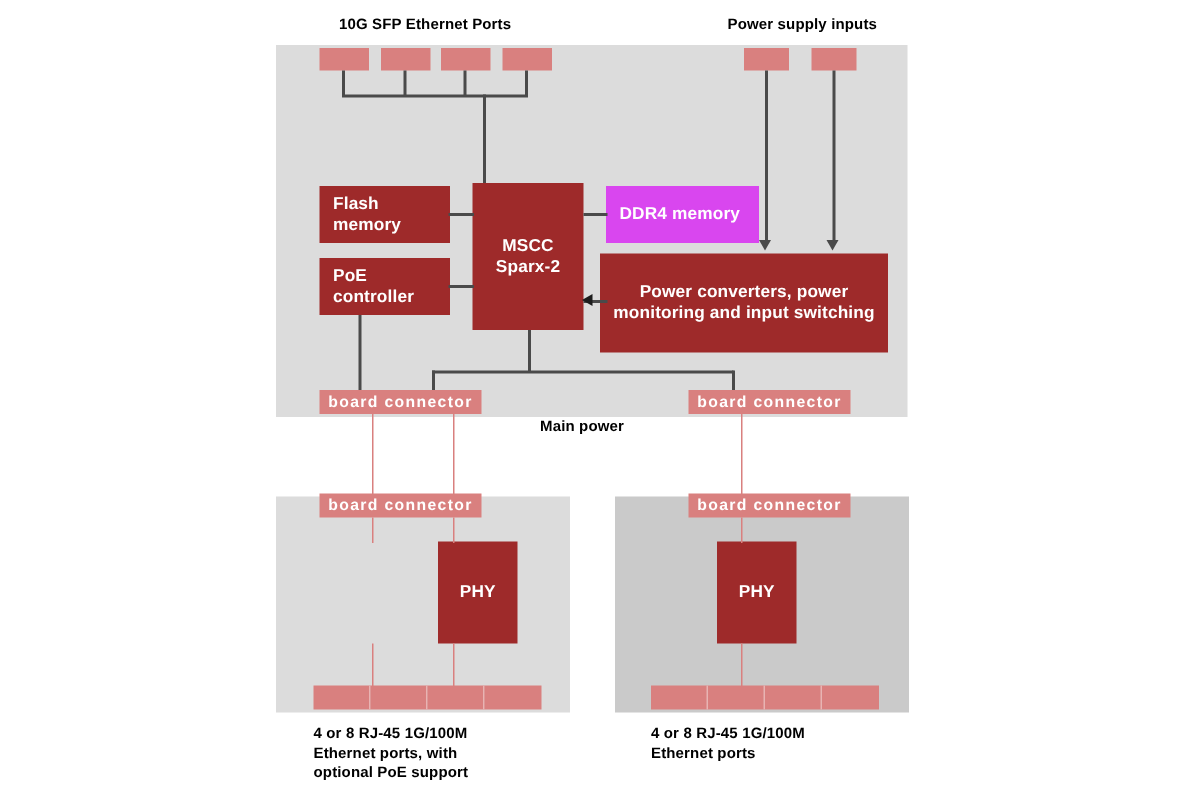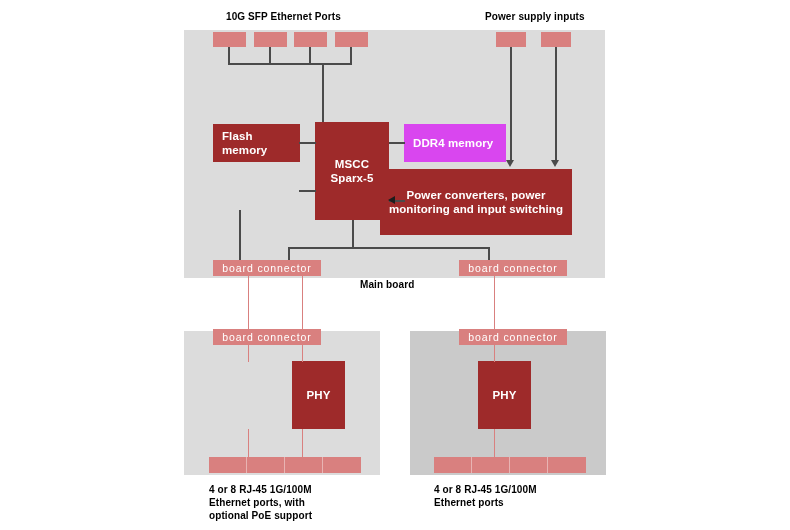--- a/index.html
+++ b/index.html
@@ -34,21 +34,21 @@
     letter-spacing:.1px;
   }
   .block.left-al{justify-content:flex-start;text-align:left;padding-left:9px;}
 
   
   .conn{
     position:absolute;
     background:#d9807f;
     color:#ffffff;
     font-size:10.5px;
-    font-weight:normal;
+    font-weight:bold;
     display:flex;align-items:center;justify-content:center;
     letter-spacing:.9px;
     box-sizing:border-box;
     white-space:nowrap;
   }
 
   
   .port{position:absolute;background:#d9807f;}
   .portstrip{position:absolute;display:flex;}
   .portstrip .seg{
@@ -117,46 +117,47 @@
   <div class="port" style="left: 541px; top: 32px; width: 30px; height: 15px; background: rgb(217, 128, 127);"></div>
 
   <div class="w wv" style="left: 510px; top: 47px; height: 115px; background: rgb(74, 74, 74);"></div>
   <div class="arrowdown" style="left:506px;top:160px;"></div>
   <div class="w wv" style="left: 555px; top: 47px; height: 115px; background: rgb(74, 74, 74);"></div>
   <div class="arrowdown" style="left:551px;top:160px;"></div>
 
   <div class="block left-al" style="left: 213px; top: 124px; width: 87px; height: 38px; background: rgb(158, 42, 42); color: rgb(255, 255, 255);">Flash memory</div>
 
   <div class="block" style="left: 315px; top: 122px; width: 74px; height: 98px; background: rgb(158, 42, 42); color: rgb(255, 255, 255);" style2="">MSCC
-Sparx-5</div>
+Sparx-2</div>
 
   <div class="block left-al" style="left: 404px; top: 124px; width: 102px; height: 38px; background: #d946ef; color: rgb(255, 255, 255);">DDR4 memory</div>
 
-
-  <div class="block" style="left: 380px; top: 169px; width: 192px; height: 66px; background: rgb(158, 42, 42); color: rgb(255, 255, 255);">Power converters, power monitoring
+  <div class="block left-al" style="left: 213px; top: 172px; width: 87px; height: 38px; background: rgb(158, 42, 42); color: rgb(255, 255, 255);">PoE controller</div>
+
+  <div class="block" style="left: 400px; top: 169px; width: 192px; height: 66px; background: rgb(158, 42, 42); color: rgb(255, 255, 255);">Power converters, power monitoring
 and input switching</div>
 
   <div class="w wh" style="left: 299px; top: 142px; width: 17px; background: rgb(74, 74, 74);"></div>
   <div class="w wh" style="left: 389px; top: 142px; width: 16px; background: rgb(74, 74, 74);"></div>
   <div class="w wh" style="left: 299px; top: 190px; width: 17px; background: rgb(74, 74, 74);"></div>
   <div class="w wh" style="left: 389px; top: 200px; width: 16px; background: rgb(74, 74, 74);"></div>
   <div class="arrowleft" style="left:388px;top:196px;"></div>
 
   <div class="w wv" style="left: 352px; top: 220px; height: 28px; background: rgb(74, 74, 74);"></div>
 
   <div class="w wh" style="left: 288px; top: 247px; width: 201px; background: rgb(74, 74, 74);"></div>
   <div class="w wv" style="left: 288px; top: 247px; height: 14px; background: rgb(74, 74, 74);"></div>
   <div class="w wv" style="left: 488px; top: 247px; height: 14px; background: rgb(74, 74, 74);"></div>
 
   <div class="w wv" style="left: 239px; top: 210px; height: 51px; background: rgb(74, 74, 74);"></div>
 
   <div class="conn" style="left: 213px; top: 260px; width: 108px; height: 16px; background: rgb(217, 128, 127);">board  connector</div>
   <div class="conn" style="left: 459px; top: 260px; width: 108px; height: 16px; background: rgb(217, 128, 127);">board  connector</div>
 
-  <div class="lab" style="left: 360px; top: 278px; color: rgb(0, 0, 0);">Main board</div>
+  <div class="lab" style="left: 360px; top: 278px; color: rgb(0, 0, 0);">Main power</div>
 
   <div class="pinkw" style="left: 248px; top: 276px; height: 55px; background: rgb(217, 128, 127);"></div>
   <div class="pinkw" style="left: 302px; top: 276px; height: 55px; background: rgb(217, 128, 127);"></div>
   <div class="pinkw" style="left: 494px; top: 276px; height: 55px; background: rgb(217, 128, 127);"></div>
 
   <div class="panel panel-left" style="left: 184px; top: 331px; width: 196px; height: 144px; background: rgb(220, 220, 220);"></div>
 
   <div class="conn" style="left: 213px; top: 329px; width: 108px; height: 16px; background: rgb(217, 128, 127);">board  connector</div>
 
   <div class="block" style="left: 292px; top: 361px; width: 53px; height: 68px; background: rgb(158, 42, 42); color: rgb(255, 255, 255);">PHY</div>

